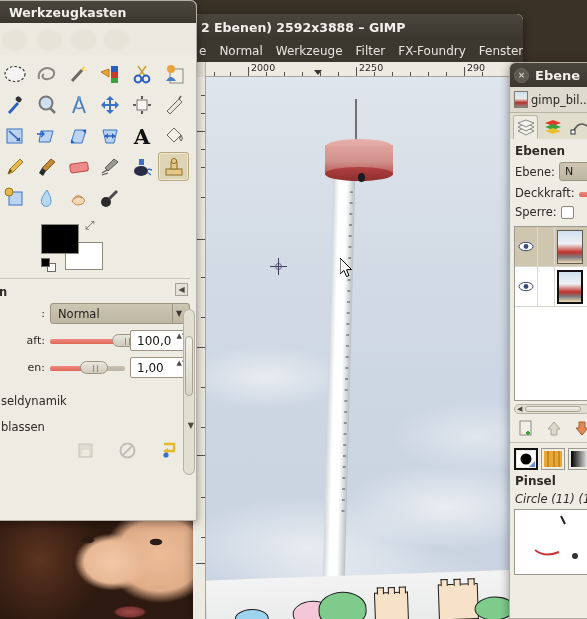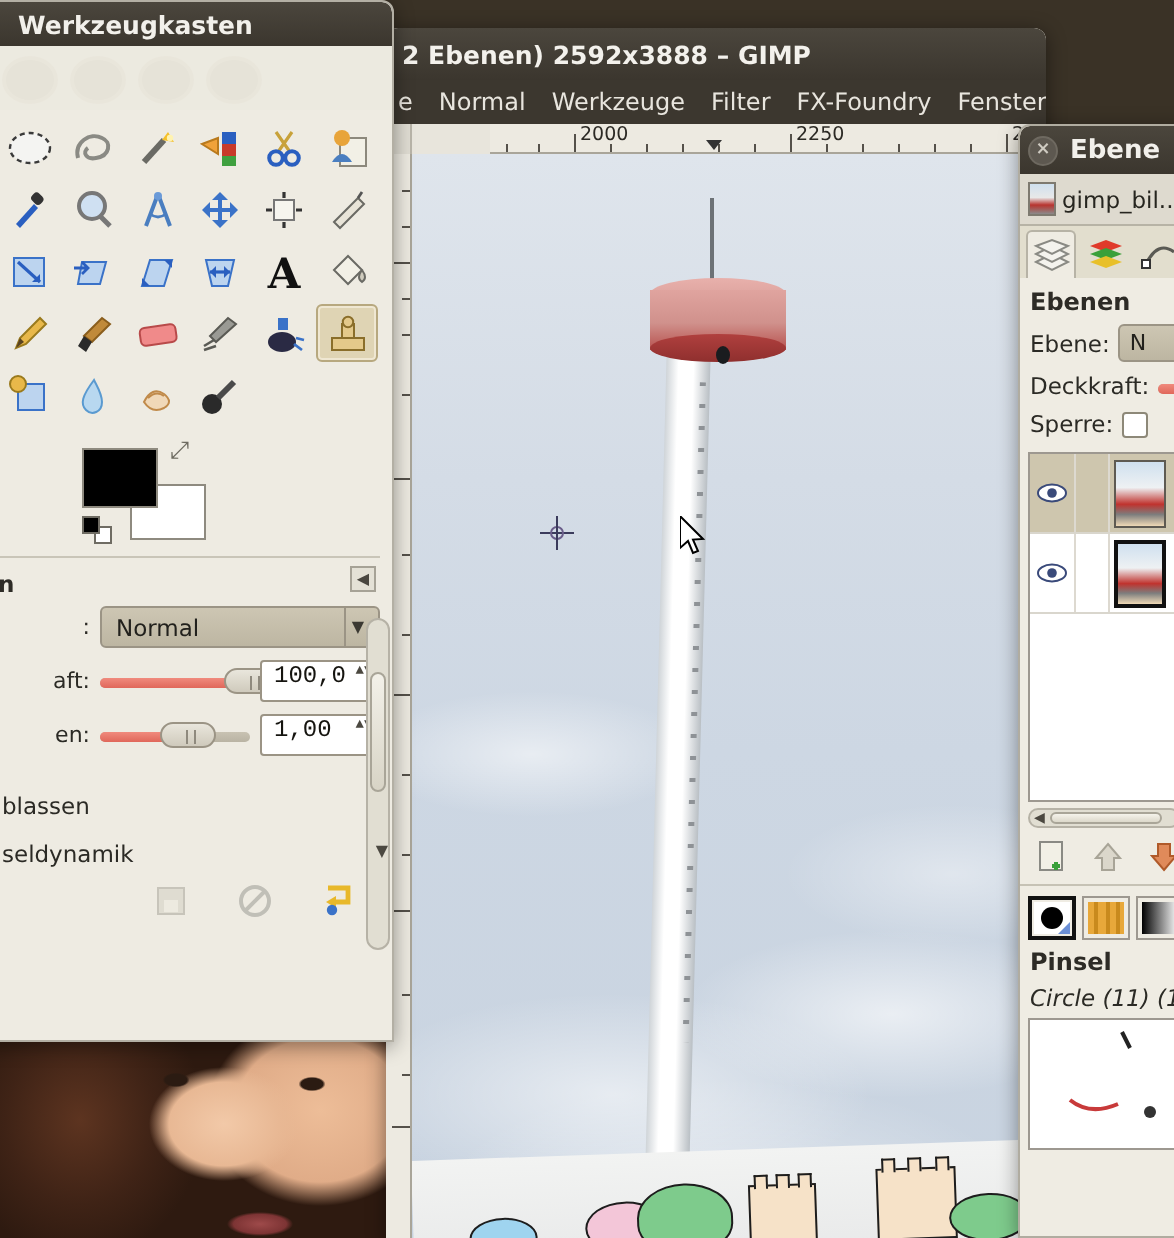--- a/index.html
+++ b/index.html
@@ -53,21 +53,21 @@
   .mw-menubar {
     height:22px; background:#3c372f; color:#e8e5de;
     display:flex; align-items:center; gap:13px; padding-left:6px;
     font-size:12px; white-space:nowrap; overflow:hidden;
   }
   .mw-menubar span { cursor:default; }
   .mw-rulerrow { height:15px; display:flex; background:#e8e5dc; }
   .mw-corner { width:13px; background:#e0ddd3; border-right:1px solid #b9b5a9; }
   .mw-hruler {
     flex:1; position:relative; background:#edeae1;
-    border-bottom:1px solid #a9a599; overflow:hidden;margin-left:39px;
+    border-bottom:1px solid #a9a599; overflow:hidden;
   }
   .tick { position:absolute; bottom:0; width:1px; background:#55514a; }
   .tick.major { height:9px; }
   .tick.minor { height:4px; }
   .rlabel { position:absolute; top:0px; font-size:9.5px; color:#2c2a25; }
   .ruler-marker { position:absolute; bottom:1px; width:0;height:0;
     border-left:4px solid transparent;border-right:4px solid transparent;border-top:5px solid #333; }
 
   .mw-body { display:flex; height:calc(605px - 26px - 22px - 15px); }
   .mw-vruler { width:13px; background:#edeae1; border-right:1px solid #a9a599; position:relative; }
@@ -189,21 +189,21 @@
   .slider { flex:1; height:13px; position:relative; }
   .slider .track { position:absolute; left:0; right:0; top:5px; height:5px; border-radius:3px;
     background:linear-gradient(180deg,#c8c2b2,#b9b3a3); }
   .slider .fill { position:absolute; left:0; top:5px; height:5px; border-radius:3px;
     background:linear-gradient(180deg,#f08a7d,#e0675a); }
   .slider .knob { position:absolute; top:0; width:28px;height:13px;border-radius:7px;
     background:linear-gradient(180deg,#e9e6dc,#cfcabc); border:1px solid #9b9485; }
   .slider .knob:after{content:"";position:absolute;left:12px;top:3px;width:3px;height:7px;
     border-left:1px solid #8f8a7e;border-right:1px solid #8f8a7e;}
   .spin { width:60px; height:21px; background:#fff; border:1px solid #9b9485; border-radius:2px;
-    display:flex; padding-left:6px; font-size:12px; color:#15140f; position:relative;font-family:Liberation Mono, monospace;}
+    display:flex; align-items:center; padding-left:6px; font-size:12px; color:#15140f; position:relative;}
   .spin .ar{position:absolute;right:1px;top:1px;width:12px;height:17px;display:flex;flex-direction:column;
     justify-content:space-between;align-items:center;font-size:7px;color:#4b4840;}
   .brushbtn { width:36px;height:34px;border:1px solid #a39c8c;border-radius:3px;background:#eee9dc;
     display:flex;align-items:center;justify-content:center;position:relative;}
   .brushbtn .dot{width:17px;height:17px;border-radius:50%;background:#000;}
   .brushbtn:after{content:"";position:absolute;right:1px;bottom:1px;width:0;height:0;
     border-left:9px solid transparent;border-bottom:9px solid #6b8fd6;}
   .brushname { flex:1; height:26px; background:#fff; border:1px solid #9b9485; border-radius:2px;
     display:flex;align-items:center;padding-left:7px;font-size:12px;color:#15140f;}
   .opt-line { font-size:11.5px; color:#2b2a25; padding:4px 0 0 2px; }
@@ -612,22 +612,22 @@
         <div class="track"></div>
           <div class="fill" style="width:50%"></div>
         <div class="knob" style="left:30px"></div>
       </div>
       <div class="spin">
         <span>1,00</span>
         <span class="ar">▲▼</span>
       </div>
     </div>
 
+    <div class="opt-line" style="padding-top:10px">seldynamik</div>
     <div class="opt-line" style="padding-top:12px">blassen</div>
-    <div class="opt-line" style="padding-top:10px">seldynamik</div>
 
     <div class="opt-scroll">
         <div class="thumb"></div>
       </div>
     <div class="opt-down">▼</div>
   </div>
 
   <div class="opt-bottombar">
     <div class="obtn">
       <svg width="17" height="17">

